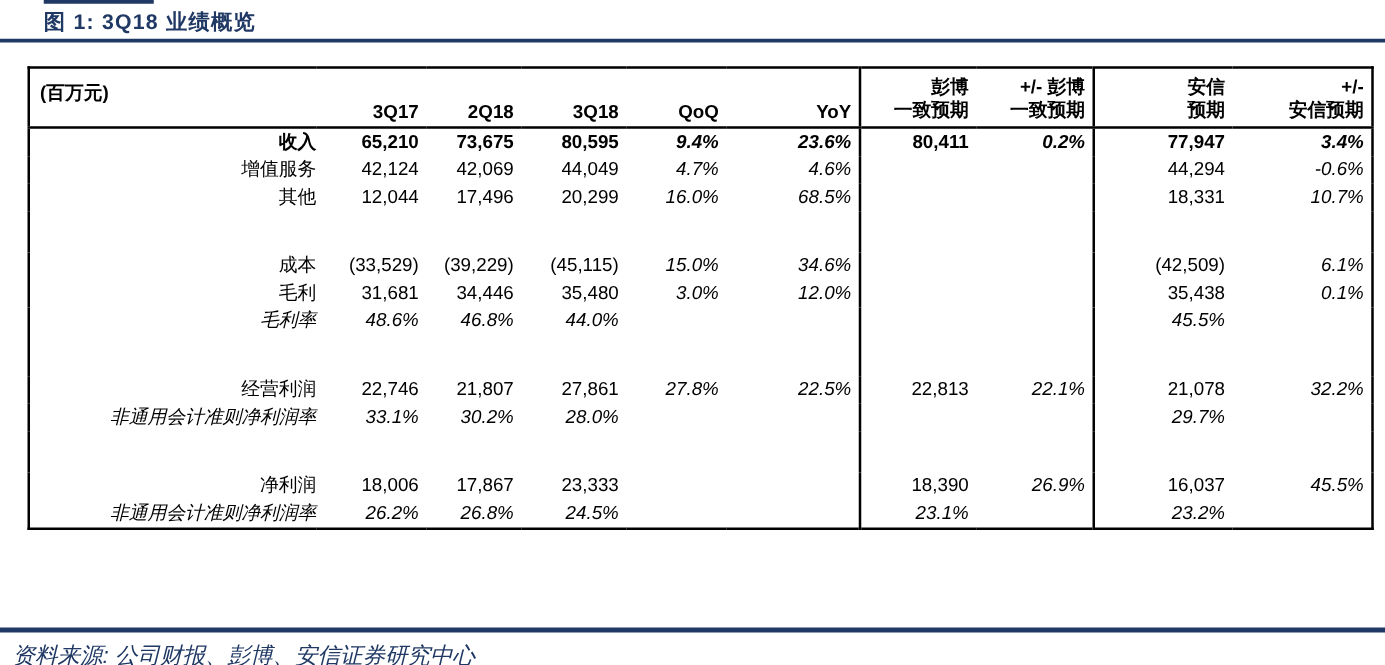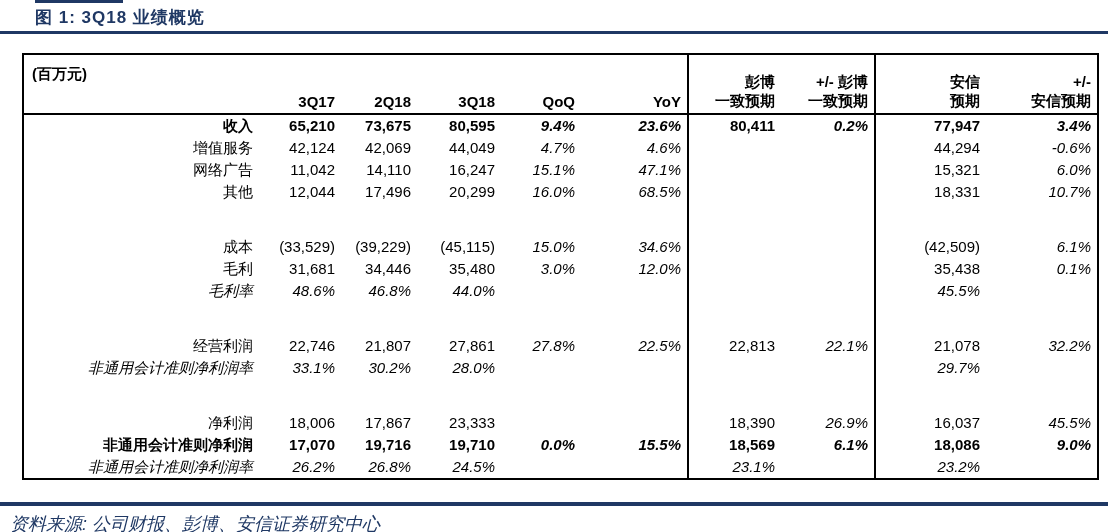--- a/index.html
+++ b/index.html
@@ -8,21 +8,21 @@
     font-family:"Liberation Sans", sans-serif;color:#000;
   }
   .artifact{position:absolute;left:35px;top:0;width:88px;height:3px;background:#1F3864;}
   .fig-title{position:absolute;left:35px;top:6px;font-size:17px;font-weight:bold;color:#1F3864;letter-spacing:1px;}
   .rule-top{position:absolute;left:0;top:31px;width:1108px;height:3px;background:#1F3864;}
   .tablewrap{position:absolute;left:22px;top:53px;width:1075px;}
   table{
     border-collapse:collapse;table-layout:fixed;width:1075px;
     font-size:15px;border:2px solid #000;
   }
-  thead tr{height:60px;margin-top:13px;}
+  thead tr{height:48px;margin-top:13px;}
   thead th{
     border-bottom:2px solid #000;font-weight:bold;vertical-align:bottom;
     padding:0 6px 3px 0;text-align:right;white-space:nowrap;font-size:15px;
   }
   th.unit{text-align:left;vertical-align:top;padding:10px 0 0 8px;}
   th.grp div{line-height:19px;}
   tbody td{
     height:22px;padding:0 6px 0 0;text-align:right;white-space:nowrap;line-height:22px;
   }
   tbody td:first-child{text-align:right;padding-left:8px;padding-right:0;}
@@ -101,32 +101,20 @@
       <td>42,069</td>
       <td>44,049</td>
       <td>4.7%</td>
       <td>4.6%</td>
       <td></td>
       <td></td>
       <td>44,294</td>
       <td>-0.6%</td>
     </tr>
     <tr>
-      <td>网络广告</td>
-      <td>11,042</td>
-      <td>14,110</td>
-      <td>16,247</td>
-      <td>15.1%</td>
-      <td>47.1%</td>
-      <td></td>
-      <td></td>
-      <td>15,321</td>
-      <td>6.0%</td>
-    </tr>
-    <tr>
       <td>其他</td>
       <td>12,044</td>
       <td>17,496</td>
       <td>20,299</td>
       <td>16.0%</td>
       <td>68.5%</td>
       <td></td>
       <td></td>
       <td>18,331</td>
       <td>10.7%</td>
@@ -232,32 +220,20 @@
       <td>18,006</td>
       <td>17,867</td>
       <td>23,333</td>
       <td></td>
       <td></td>
       <td>18,390</td>
       <td>26.9%</td>
       <td>16,037</td>
       <td>45.5%</td>
     </tr>
-    <tr class="bold">
-      <td>非通用会计准则净利润</td>
-      <td>17,070</td>
-      <td>19,716</td>
-      <td>19,710</td>
-      <td>0.0%</td>
-      <td>15.5%</td>
-      <td>18,569</td>
-      <td>6.1%</td>
-      <td>18,086</td>
-      <td>9.0%</td>
-    </tr>
     <tr class="ital">
       <td>非通用会计准则净利润率</td>
       <td>26.2%</td>
       <td>26.8%</td>
       <td>24.5%</td>
       <td></td>
       <td></td>
       <td>23.1%</td>
       <td></td>
       <td>23.2%</td>

